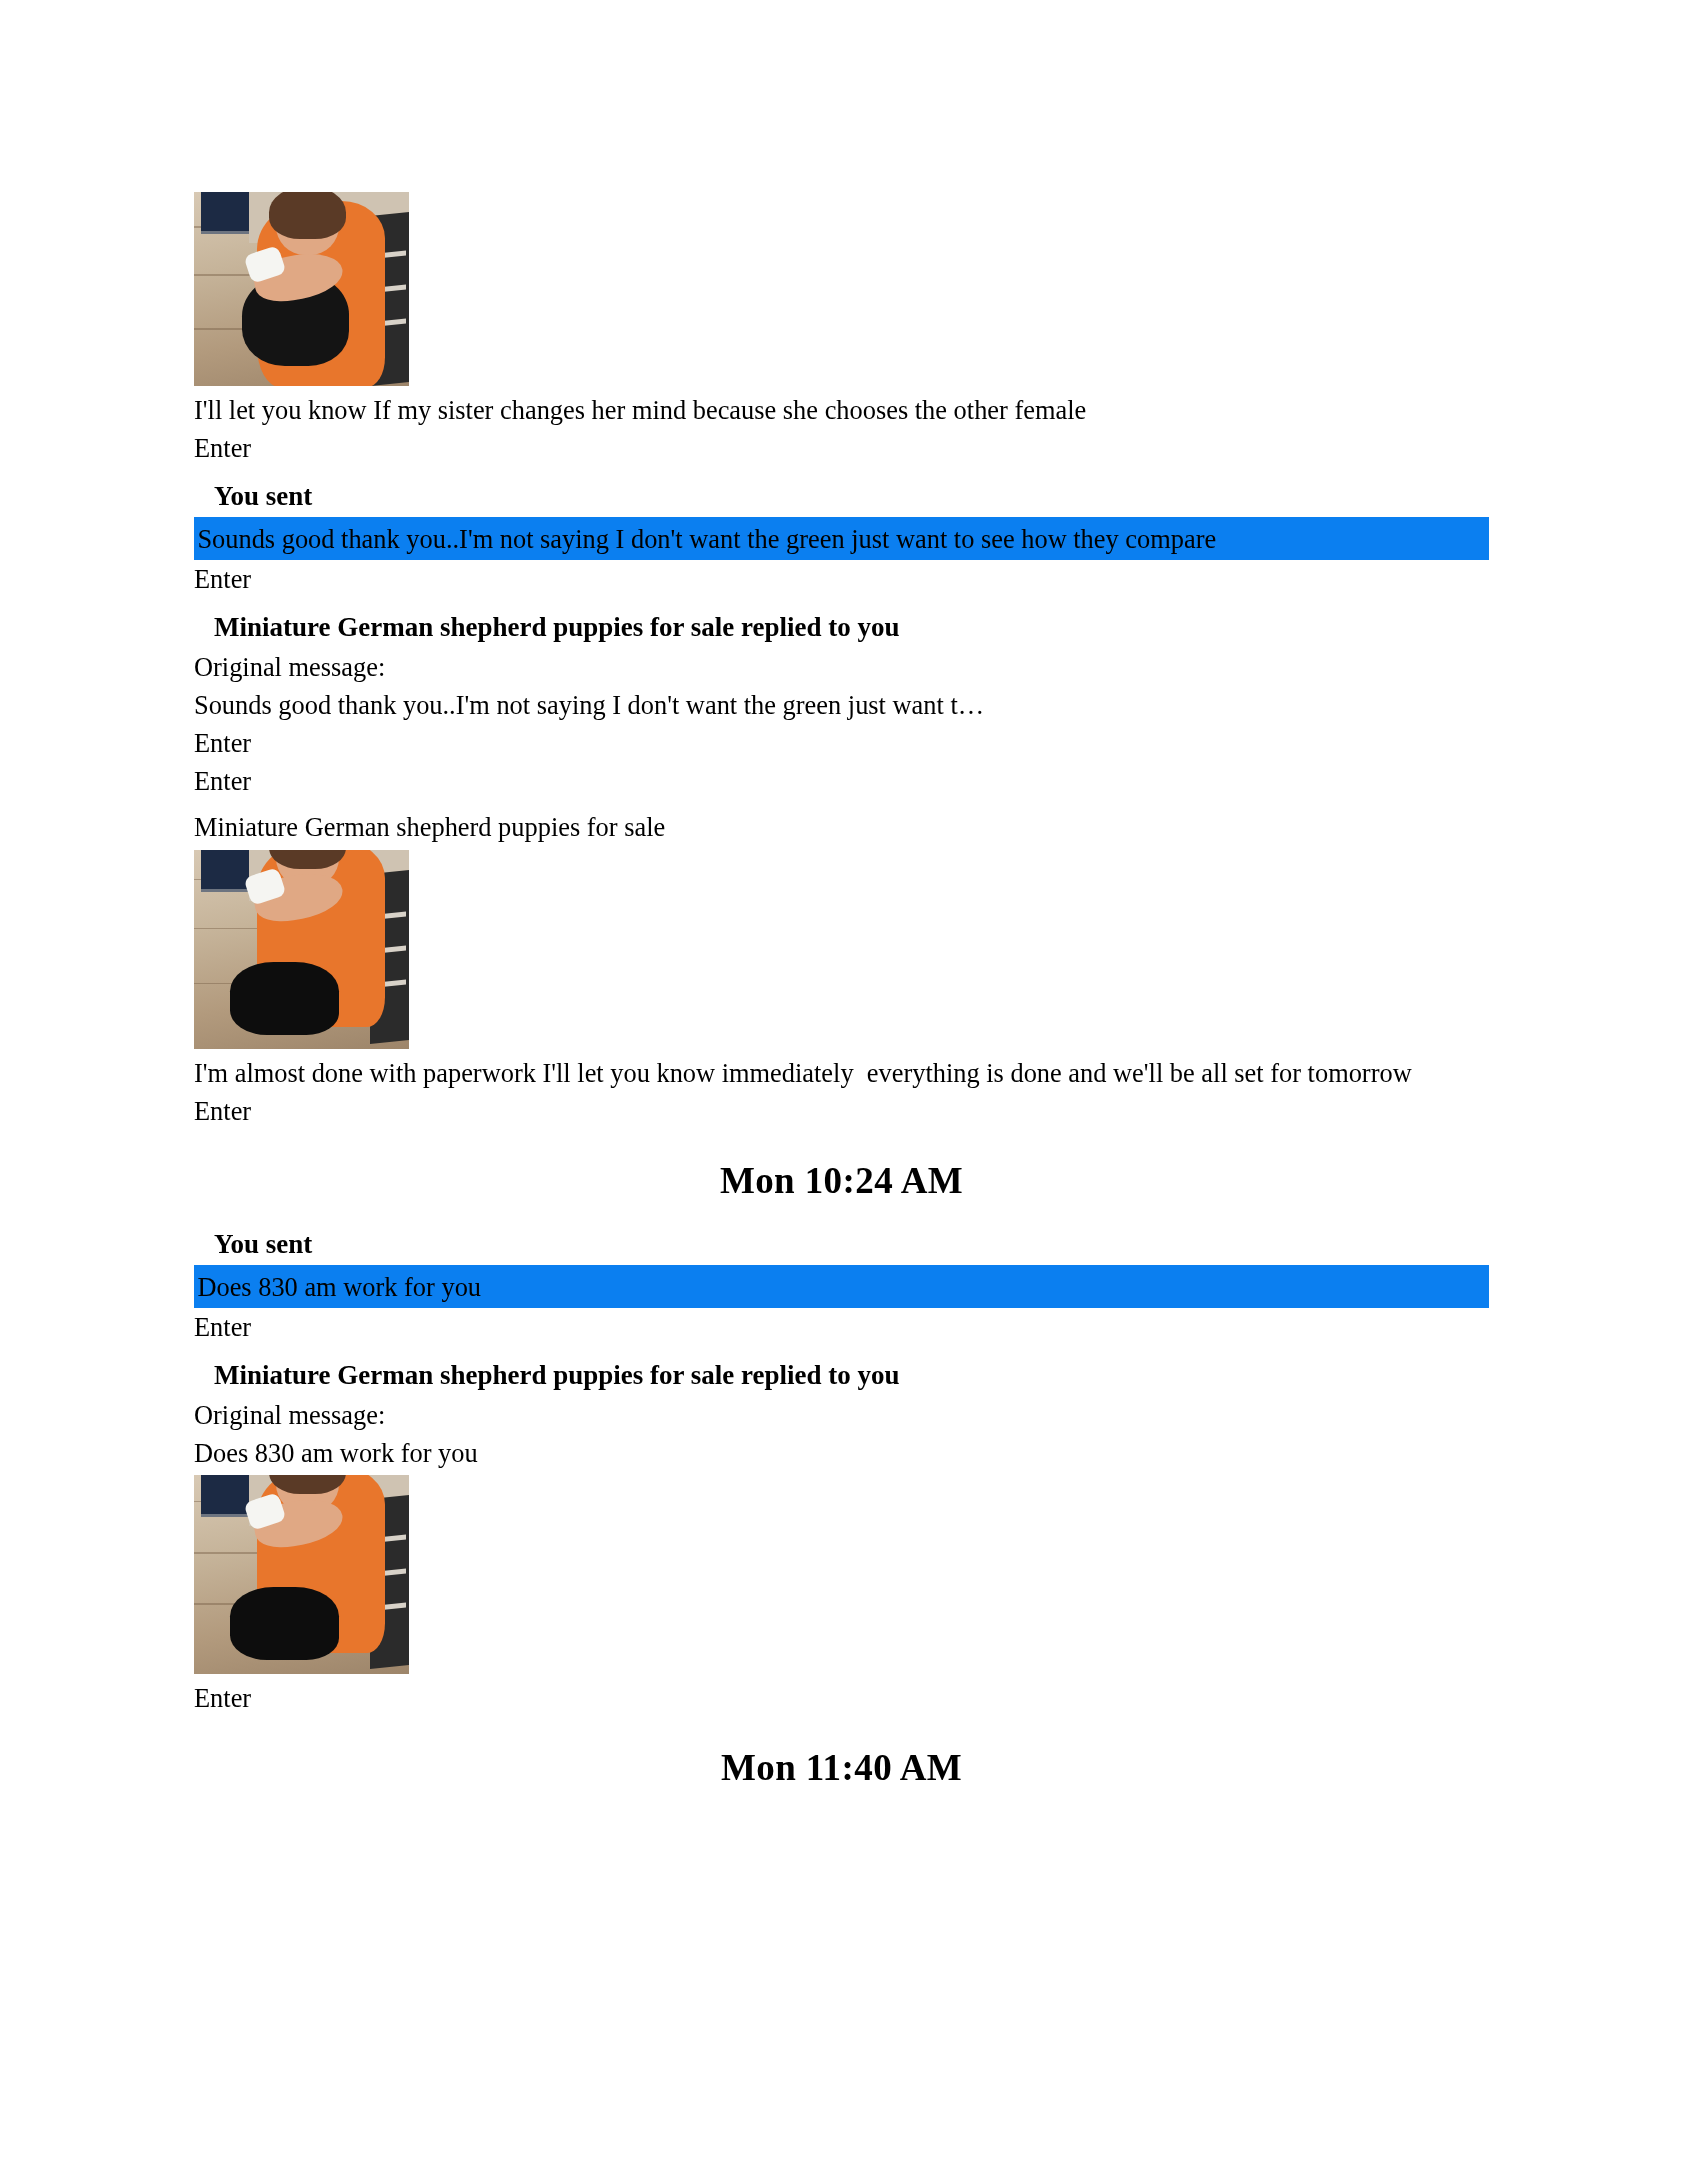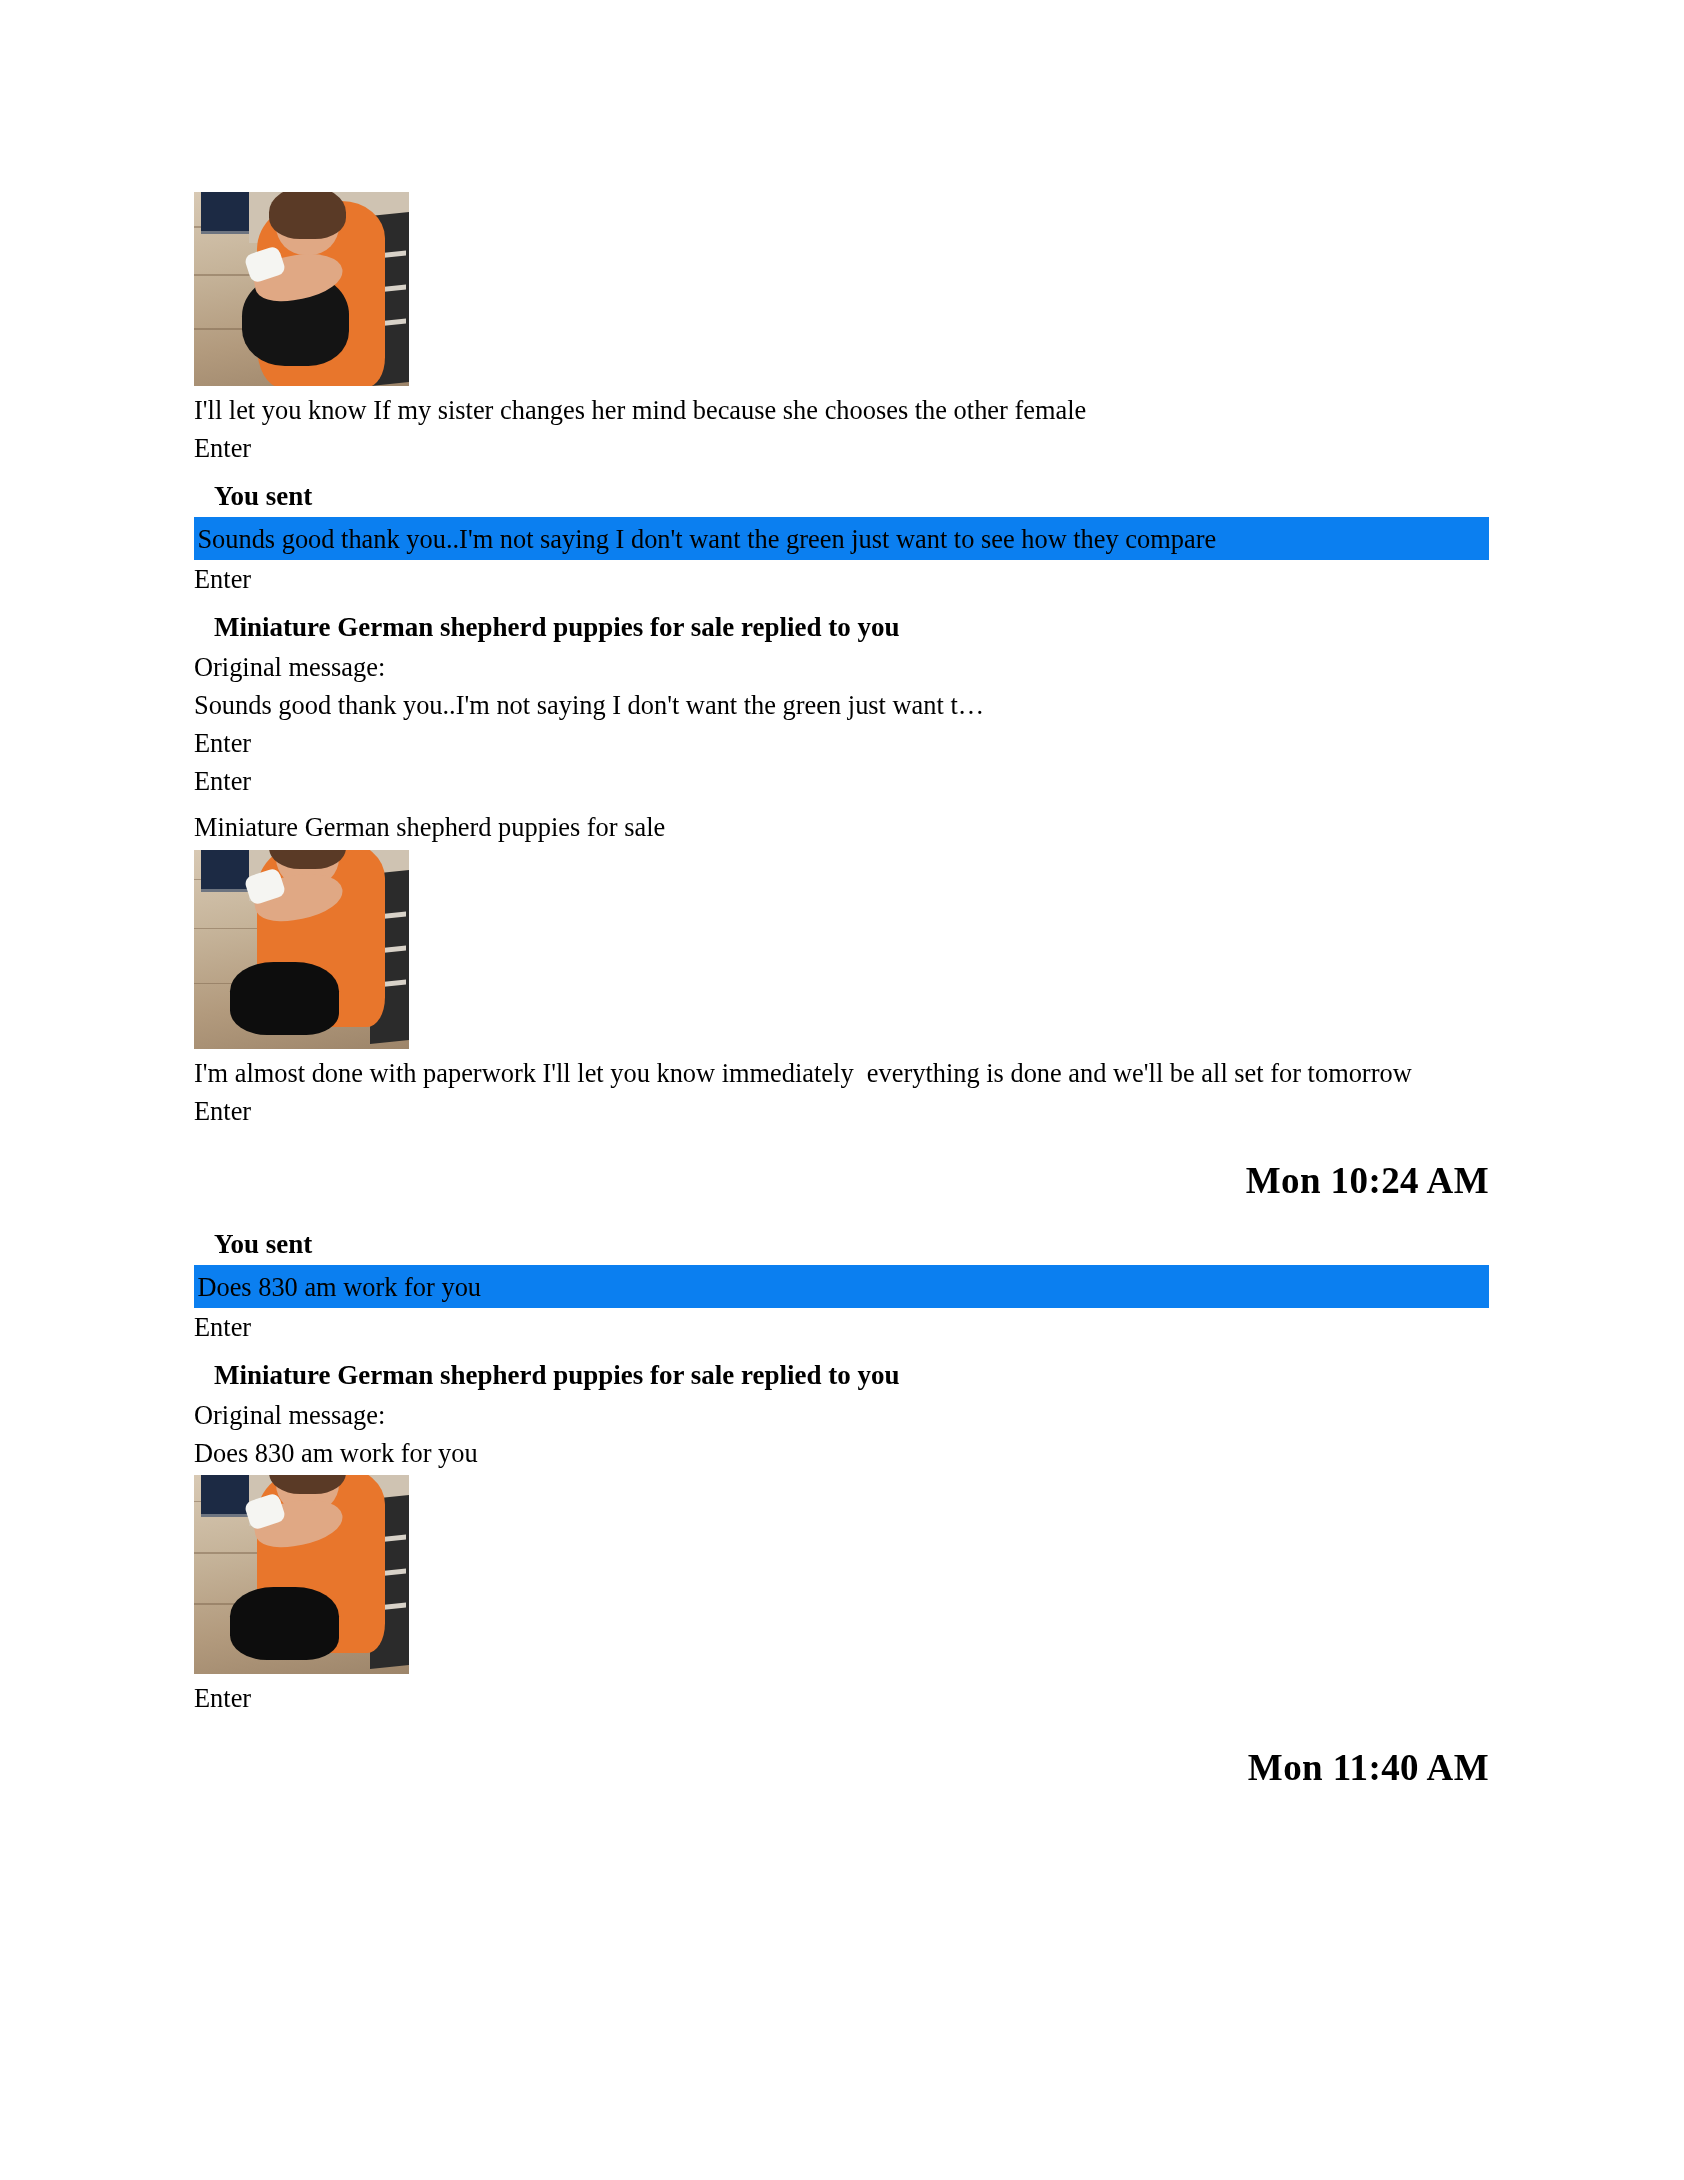--- a/index.html
+++ b/index.html
@@ -47,21 +47,21 @@
     display: block;
     width: 1295px;
     box-sizing: border-box;
     padding: 1.7px 0 1.7px 3.4px;
     white-space: pre-wrap;
   }
   .highlight.short {
     width: 1295px;
   }
   .timestamp {
-    text-align: right;
+    text-align: center;
     font-weight: bold;
     font-size: 37px;
     line-height: 53px;
     letter-spacing: 0.4px;
     margin: 24px 0 17px 0;
     width: 1295px;
   }
   .spacer-sm { height: 8.5px; }
 
   

